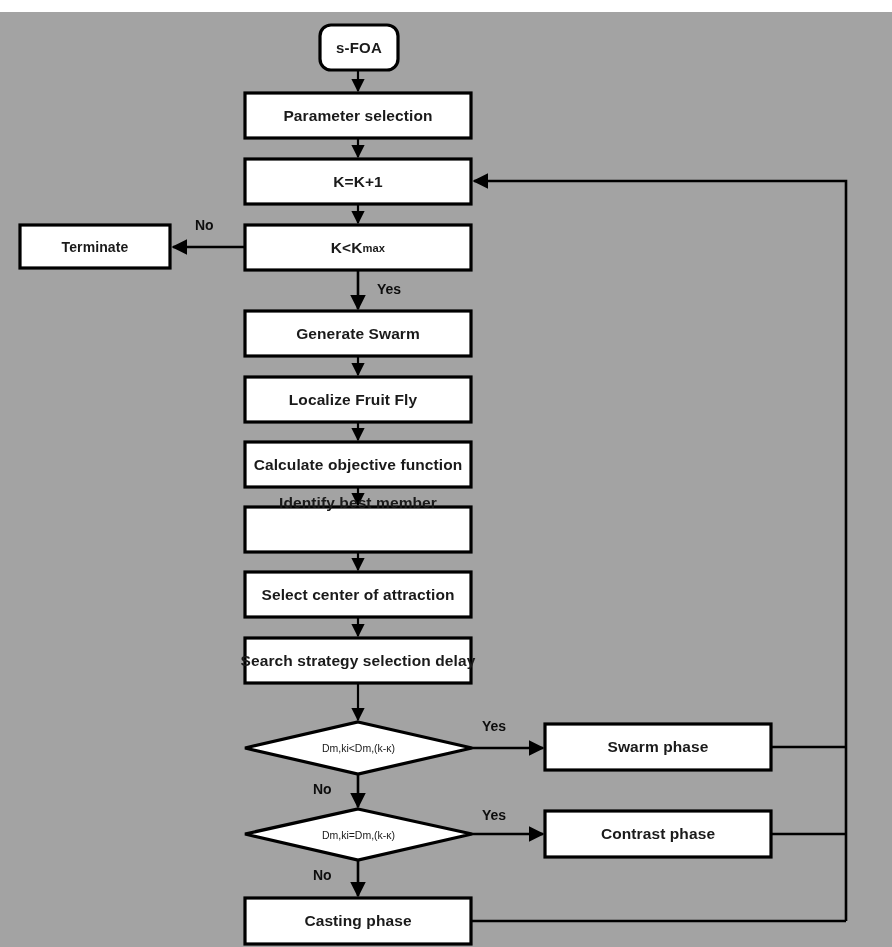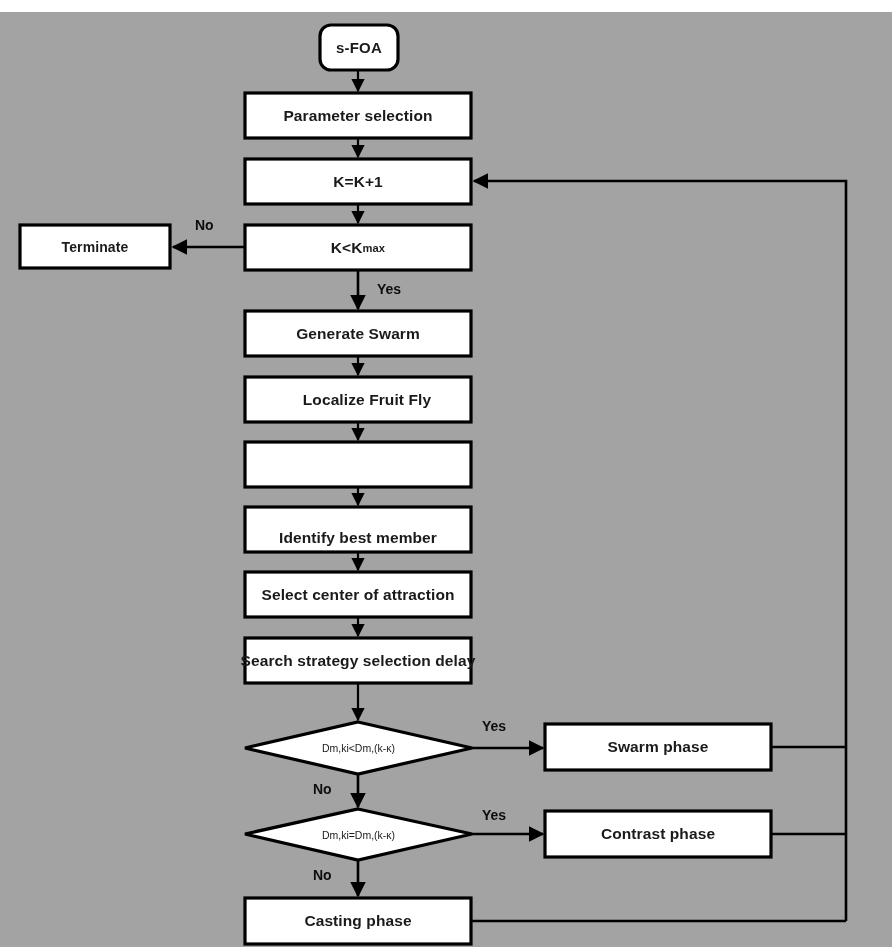--- a/index.html
+++ b/index.html
@@ -154,24 +154,25 @@
 
   <div class="node-label proc-label" style="left:245px; top:213px; width:226px; height:45px;">
     <span>K&lt;K</span>
       <span class="sub">max</span>
   </div>
 
   <div class="node-label proc-label" style="left:20px; top:213px; width:150px; height:43px; font-size:14px;">Terminate</div>
 
   <div class="node-label proc-label" style="left:245px; top:299px; width:226px; height:45px;">Generate Swarm</div>
 
-  <div class="node-label proc-label" style="left:245px; top:365px; width:244px; height:45px;">Localize Fruit Fly</div>
+  <div class="node-label proc-label" style="left:231px; top:365px; width:244px; height:45px;">Localize Fruit Fly</div>
 
+  <div class="node-label proc-label" style="left:245px; top:430px; width:226px; height:45px;">Calculate objective function</div>
 
-  <div class="node-label proc-label" style="left:245px; top:508px; width:226px; height:35px;border-radius:14px;">Identify best member</div>
+  <div class="node-label proc-label" style="left:245px; top:473px; width:226px; height:35px;border-radius:14px;">Identify best member</div>
 
   <div class="node-label proc-label" style="left:245px; top:560px; width:226px; height:45px;text-align:right;">Select center of attraction</div>
 
   <div class="node-label diamond-label" style="left:245px; top:710px; width:227px; height:52px;">Dm,ki&lt;Dm,(k-κ)</div>
 
   <div class="node-label proc-label" style="left:245px; top:626px; width:226px; height:45px;">Search strategy selection delay</div>
 
   <div class="node-label diamond-label" style="left:245px; top:797px; width:227px; height:51px;">Dm,ki=Dm,(k-κ)</div>
 
   <div class="node-label proc-label" style="left:545px; top:712px; width:226px; height:46px;">Swarm phase</div>

